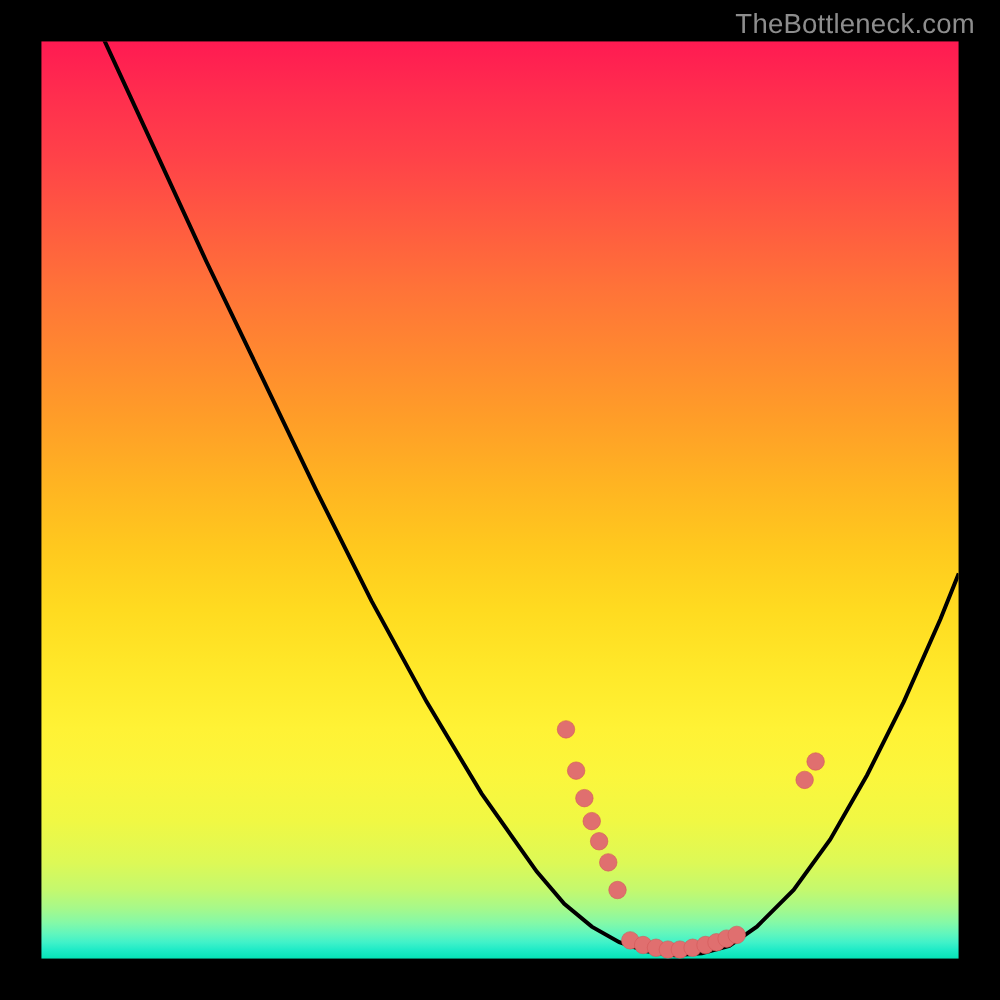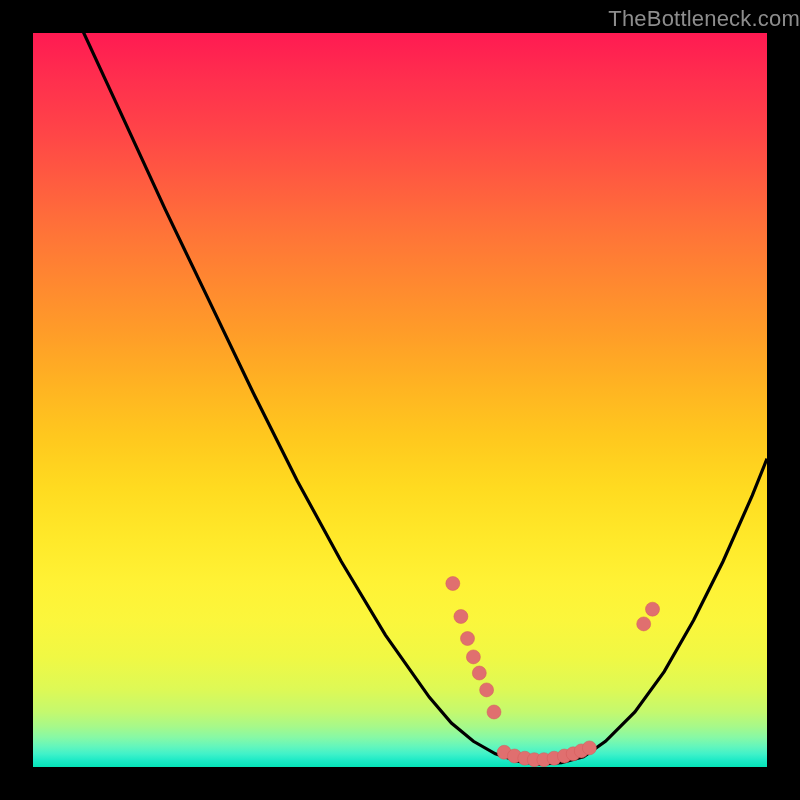--- a/index.html
+++ b/index.html
@@ -55,21 +55,21 @@
   }
   svg.curve {
     position: absolute;
     left: 0; top: 0;
     width: 734px;
     height: 734px;
   }
   .watermark {
     position: absolute;
     top: 6px;
-    right: 0;
+    right: 20px;
     color: #8d8d8d;
     font-size: 22px;
     letter-spacing: 0.2px;
     font-weight: 400;
   }
 </style>
 </head>
 <body>
 
 <div class="stage">

